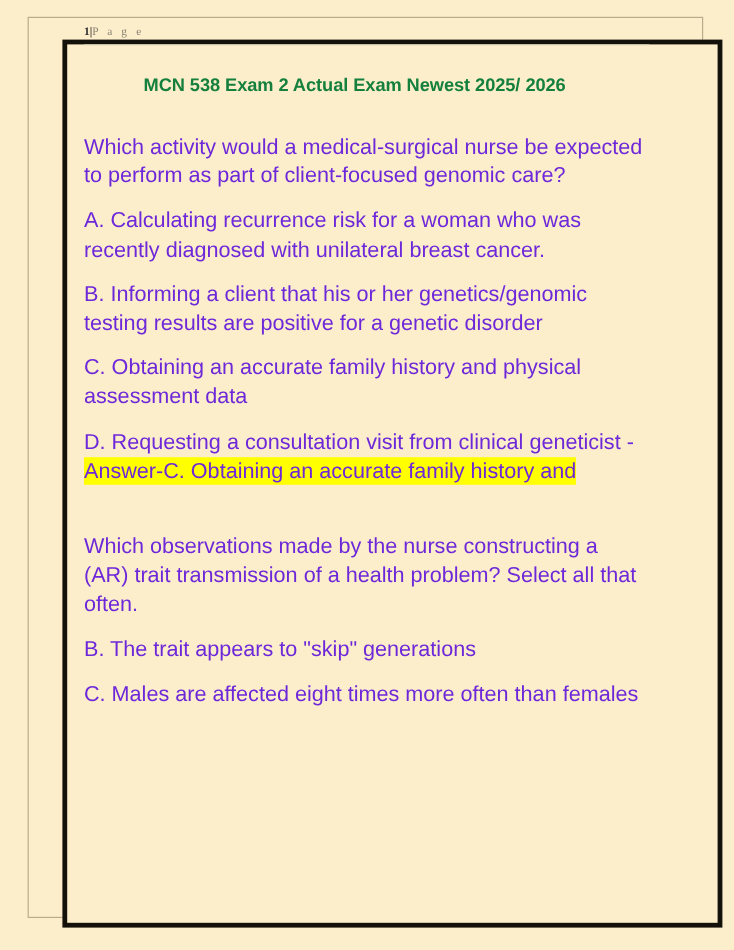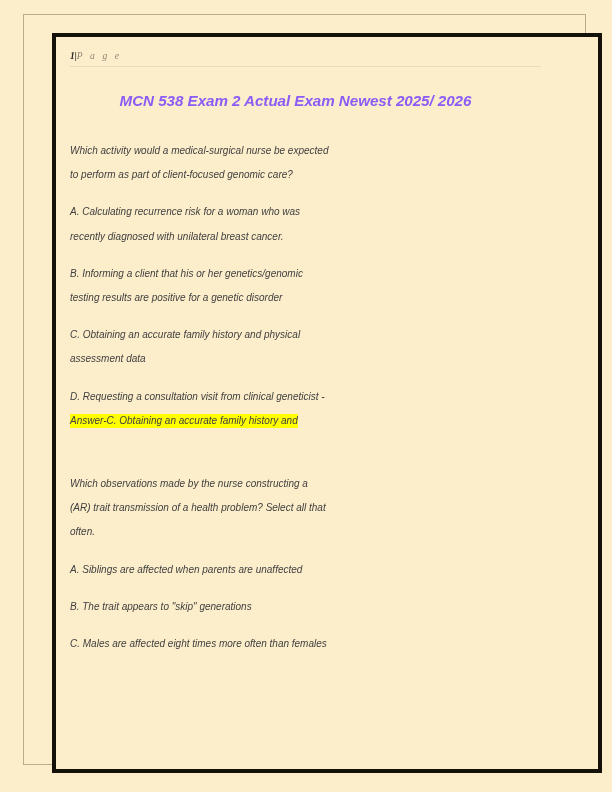--- a/index.html
+++ b/index.html
@@ -33,26 +33,25 @@
     height: 740px;
     border: 4px solid #14100a;
     box-sizing: border-box;
     background: #fdeecb;
   }
 
   
   .content {
     position: absolute;
     left: 42px;
-    top: 42px;
+    top: 13px;
     width: 505px;
     height: 720px;
     box-sizing: border-box;
     padding: 0;
-    font-style: italic;
   }
 
   
   .page-header {
     padding-left: 28px;
     padding-top: 9px;
     height: 22px;
     box-sizing: border-box;
   }
   .page-header-text {
@@ -81,42 +80,42 @@
     height: 1px;
     background: #e6dcc0;
     margin-top: 2px;
   }
 
   
   .doc-title {
     margin-top: 22px;
     padding: 0 26px 0 28px;
     text-align: center;
-    color: #8b5cf6;
+    color: #15803d;
     font-weight: bold;
     font-size: 15.2px;
     line-height: 23px;
     letter-spacing: -0.05px;
   }
   .doc-title .tline {
     display: block;
     white-space: nowrap;
   }
 
   
   .body-block {
     margin-top: 27px;
     padding-left: 28px;
     padding-right: 4px;
   }
   p.para {
     margin: 0 0 13px 0;
-    font-size: 10px;
+    font-size: 18px;
     line-height: 24.2px;
-    color: #404040;
+    color: #6d28d9;
     max-width: 476px;
   }
   p.para .ln {
     display: block;
     white-space: nowrap;
   }
   p.gap {
     margin: 0;
     height: 26px;
   }
@@ -173,23 +172,20 @@
     </p>
 
     <p class="gap"></p>
 
     <p class="para">
       <span class="ln">Which observations made by the nurse constructing a</span>
       <span class="ln">(AR) trait transmission of a health problem? Select all that</span>
       <span class="ln">often.</span>
     </p>
 
-    <p class="para">
-      <span class="ln">A. Siblings are affected when parents are unaffected</span>
-    </p>
 
     <p class="para">
       <span class="ln">B. The trait appears to "skip" generations</span>
     </p>
 
     <p class="para">
       <span class="ln">C. Males are affected eight times more often than females</span>
     </p>
 
   </div>

